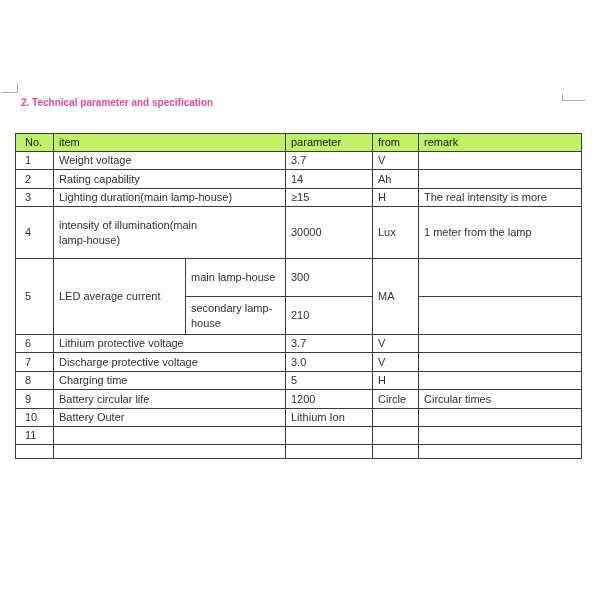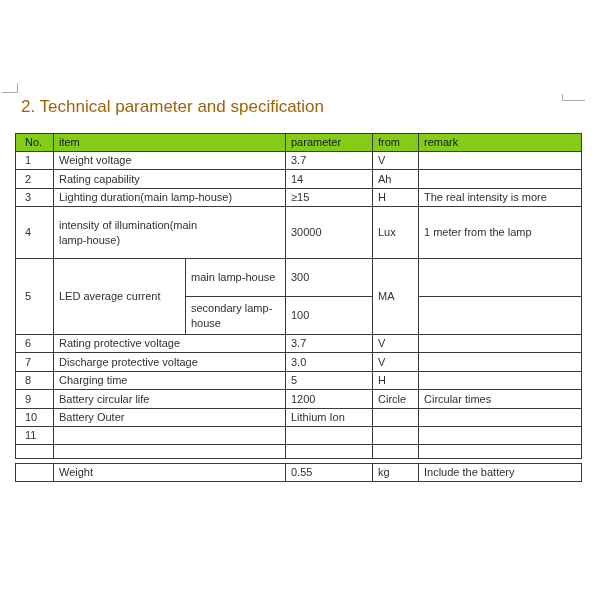--- a/index.html
+++ b/index.html
@@ -18,40 +18,40 @@
     border-bottom: 1px solid #aaaaaa;
   }
   .margin-mark-right {
     position: absolute; left: 562px; top: 94px;
     width: 23px; height: 7px;
     border-left: 1px solid #aaaaaa;
     border-bottom: 1px solid #aaaaaa;
   }
   .doc-title {
     position: absolute; left: 21px; top: 97px;
-    font-size: 17px; font-weight: normal; color: #a16207;
+    font-size: 10px; font-weight: bold; color: #ec4899;
   }
   table.spec {
     position: absolute; left: 15px;
     border-collapse: collapse; table-layout: fixed;
     width: 567px;
   }
   #main-table { top: 133px; }
   #bottom-table { top: 463px; }
   .spec td, .spec th {
     border: 1px solid #3a3a3a;
     font-size: 11px; font-weight: normal;
     color: #303030;
     text-align: left; vertical-align: middle;
     padding: 1px 4px 1px 5px;
     line-height: 1.3;
     overflow: hidden;
   }
   .spec th {
-    background: #84cc16;
+    background: #bef264;
     color: #16181c;
     margin-top: 48px;
   }
   .spec td.no, .spec th.no { padding-left: 9px; }
   .wrap-narrow { display: inline-block; max-width: 168px; }
 </style>
 </head>
 <body>
 
 <div class="margin-mark-left"></div>
@@ -107,26 +107,26 @@
   <tr style="height:38px">
     <td class="no" rowspan="2">5</td>
     <td rowspan="2">LED average current</td>
     <td>main lamp-house</td>
     <td>300</td>
     <td rowspan="2">MA</td>
     <td></td>
   </tr>
   <tr style="height:38px">
     <td>secondary lamp-house</td>
-    <td>100</td>
+    <td>210</td>
     <td></td>
   </tr>
   <tr style="height:18px">
     <td class="no">6</td>
-    <td colspan="2">Rating protective voltage</td>
+    <td colspan="2">Lithium protective voltage</td>
     <td>3.7</td>
     <td>V</td>
     <td></td>
   </tr>
   <tr style="height:19px">
     <td class="no">7</td>
     <td colspan="2">Discharge protective voltage</td>
     <td>3.0</td>
     <td>V</td>
     <td></td>
@@ -171,21 +171,14 @@
 
 <table class="spec" id="bottom-table">
   <colgroup>
     <col style="width:38px">
       <col style="width:232px">
     <col style="width:87px">
       <col style="width:46px">
       <col style="width:163px">
   </colgroup>
   <tbody>
-      <tr style="height:18px">
-    <td class="no"></td>
-    <td>Weight</td>
-    <td>0.55</td>
-    <td>kg</td>
-    <td>Include the battery</td>
-  </tr>
 </tbody>
   </table>
 
 </body></html>

